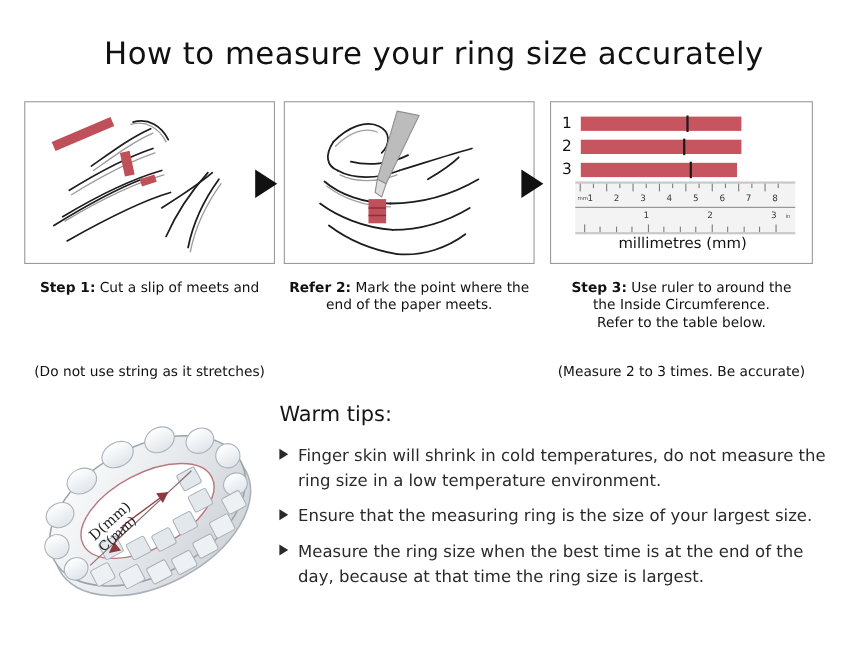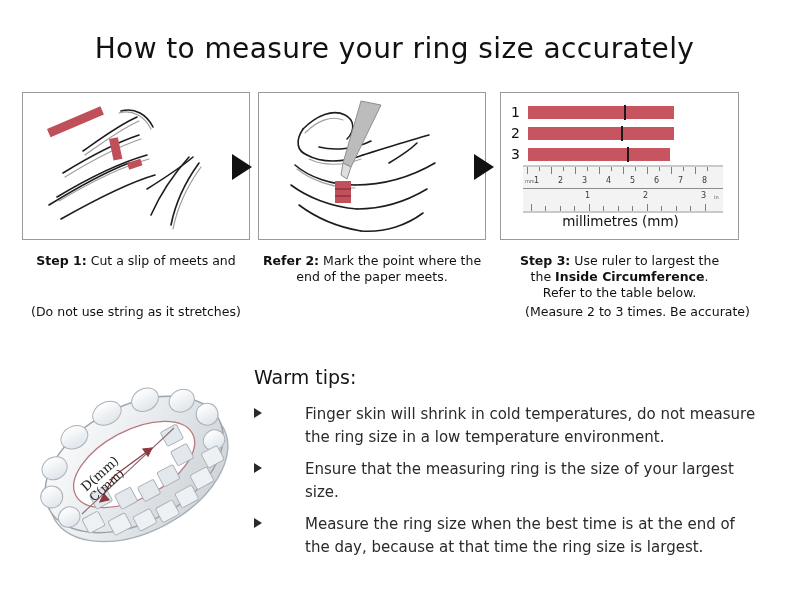--- a/index.html
+++ b/index.html
@@ -72,31 +72,31 @@
   #arrow-2 { left: 474px; }
 
   .step-caption {
     margin-top: 13px;
     font-size: 12.5px;
     line-height: 16px;
     text-align: center;
     color: #111111;
   }
   .step-caption .lbl { font-weight: bold; }
-  .step-caption .em { font-weight: bold; }
+  .step-caption .em { font-weight: normal; }
 
   .step-note {
     position: absolute;
-    top: 212px;
+    top: 238px;
     width: 228px;
     text-align: center;
     font-size: 12.5px;
     color: #111111;
   }
-  .step-col.c3 .step-note { width: 239px; margin-left: 18px; }
+  .step-col.c3 .step-note { width: 239px; }
 
   
   .handsvg { display: block; }
 
   
   .bars-wrap {
     position: absolute;
     left: 10px;
     top: 10px;
     width: 222px;
@@ -211,21 +211,20 @@
     height: 0;
     border-top: 5px solid transparent;
     border-bottom: 5px solid transparent;
     border-left: 8px solid #2a2a2a;
   }
   .tip-text {
     font-size: 15px;
     line-height: 23px;
     color: #2a2a2a;
     font-family: "DejaVu Sans", sans-serif;
-    margin-left: 34px;
   }
 </style>
 </head>
 <body>
 
 <div id="page-title">How to measure your ring size accurately</div>
 
 <div id="steps-row">
 
   <div class="step-col c1">
@@ -375,21 +374,21 @@
         <span class="rnum" style="left:120px;top:25px;">2</span>
         <span class="rnum" style="left:178px;top:25px;">3</span>
         <span class="unit-tiny" style="left:191px; top:27px;">in</span>
       </div>
 
       <div id="mm-label">millimetres (mm)</div>
     </div>
 
     <div class="step-caption">
       <span class="lbl">Step 3:</span>
-      <span>Use ruler to largest the</span><br>
+      <span>Use ruler to around the</span><br>
       <span>the </span><span class="em">Inside Circumference</span><span>.</span><br>
       <span>Refer to the table below.</span>
     </div>
     <div class="step-note">(Measure 2 to 3 times. Be accurate)</div>
   </div>
 
 </div>
 
 <div id="ring-figure">
   <svg width="225" height="232" viewBox="0 0 225 232">

